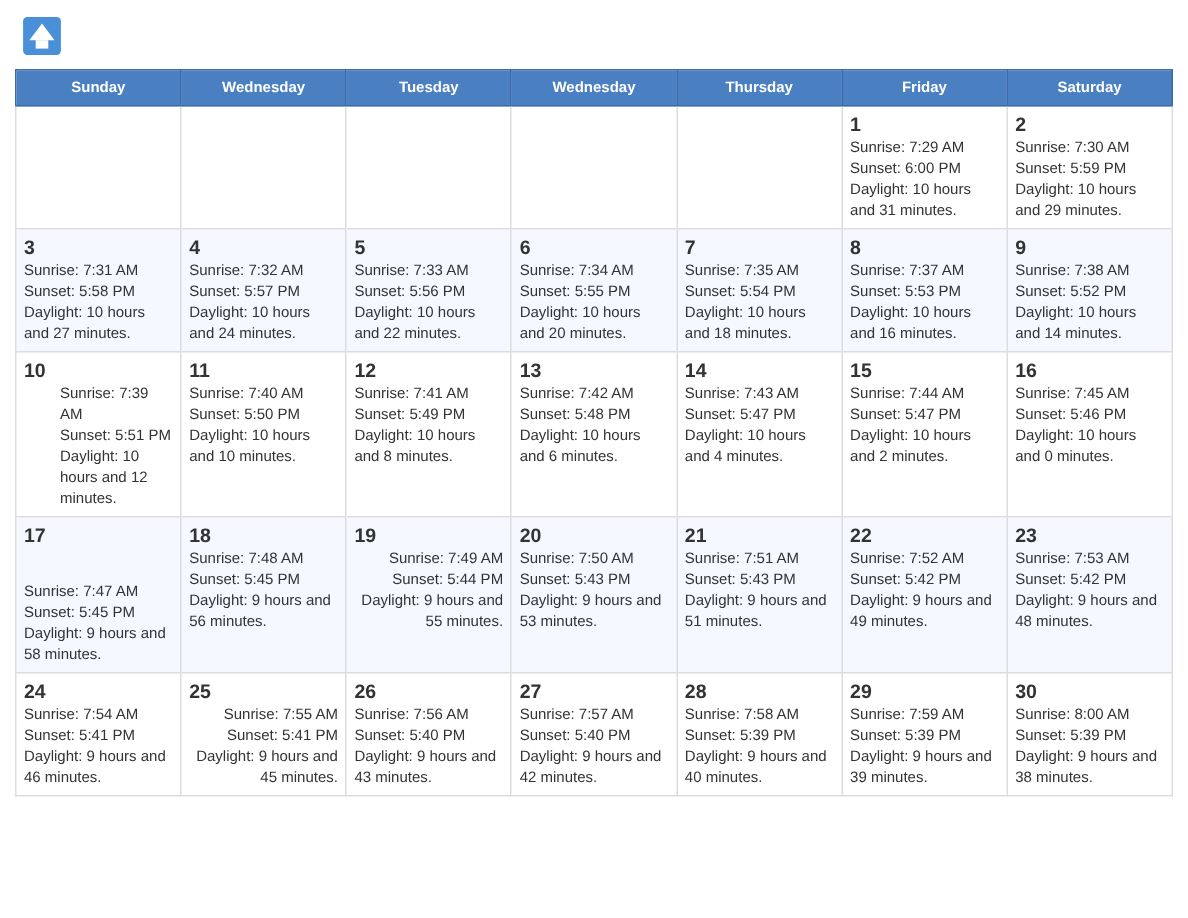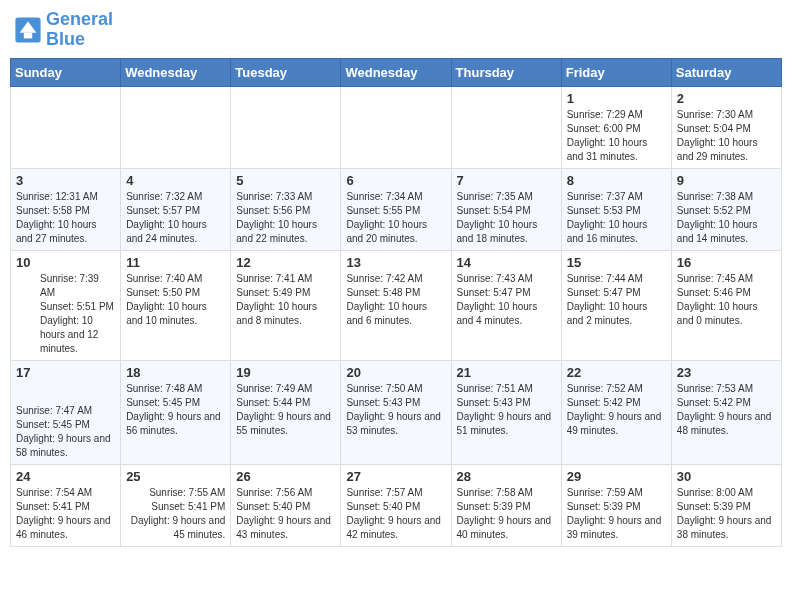--- a/index.html
+++ b/index.html
@@ -48,24 +48,24 @@
       color: #555;
     }
     .calendar {
       width: 100%;
       border-collapse: collapse;
       border: 1px solid #ccc;
     }
     .calendar th {
       background: #4a7fc1;
       color: #fff;
-      font-size: 13px;
+      font-size: 10px;
       font-weight: bold;
       padding: 6px 4px;
-      text-align: left;
+      text-align: center;
       border: 1px solid #3a6aab;
     }
     .calendar td {
       vertical-align: top;
       border: 1px solid #ddd;
       padding: 4px 5px;
       font-size: 10.5px;
       color: #333;
       width: calc(100%/7);
       min-height: 80px;
@@ -95,24 +95,20 @@
 </head>
 <body>
 
 <div class="header">
   <div class="logo">
     <svg class="logo-icon" viewBox="0 0 40 40">
       <rect x="2" y="2" width="36" height="36" rx="4" fill="#4a90d9"></rect>
       <polygon points="20,8 32,24 8,24" fill="white"></polygon>
       <rect x="14" y="24" width="12" height="8" fill="white"></rect>
     </svg>
-    <div class="logo-text">
-      <div><span>General</span></div>
-      <div style="color:#4a90d9;">Blue</div>
-    </div>
   </div>
   <div class="title-block">
     <div class="month-title"></div>
     <div class="location"></div>
   </div>
 </div>
 
 <table class="calendar">
   <thead>
     <tr id="weekday-header">
@@ -134,28 +130,28 @@
         <td class="empty"></td>
         <td>
           <span class="day-num">1</span>
           <div class="day-info" style="white-space: pre-line;">Sunrise: 7:29 AM
 Sunset: 6:00 PM
 Daylight: 10 hours and 31 minutes.</div>
         </td>
         <td>
           <span class="day-num">2</span>
           <div class="day-info" style="white-space: pre-line;">Sunrise: 7:30 AM
-Sunset: 5:04 PM
+Sunset: 5:59 PM
 Daylight: 10 hours and 29 minutes.</div>
         </td>
       </tr>
       <tr>
         <td>
           <span class="day-num">3</span>
-          <div class="day-info" style="white-space: pre-line;">Sunrise: 12:31 AM
+          <div class="day-info" style="white-space: pre-line;">Sunrise: 7:31 AM
 Sunset: 5:58 PM
 Daylight: 10 hours and 27 minutes.</div>
         </td>
         <td>
           <span class="day-num">4</span>
           <div class="day-info" style="white-space: pre-line;">Sunrise: 7:32 AM
 Sunset: 5:57 PM
 Daylight: 10 hours and 24 minutes.</div>
         </td>
         <td>
@@ -241,21 +237,21 @@
 Daylight: 9 hours and 58 minutes.</div>
         </td>
         <td>
           <span class="day-num">18</span>
           <div class="day-info" style="white-space: pre-line;">Sunrise: 7:48 AM
 Sunset: 5:45 PM
 Daylight: 9 hours and 56 minutes.</div>
         </td>
         <td>
           <span class="day-num">19</span>
-          <div class="day-info" style="white-space: pre-line;">Sunrise: 7:49 AM
+          <div class="day-info" style="white-space: pre-line; text-align: right;">Sunrise: 7:49 AM
 Sunset: 5:44 PM
 Daylight: 9 hours and 55 minutes.</div>
         </td>
         <td>
           <span class="day-num">20</span>
           <div class="day-info" style="white-space: pre-line;">Sunrise: 7:50 AM
 Sunset: 5:43 PM
 Daylight: 9 hours and 53 minutes.</div>
         </td>
         <td>

